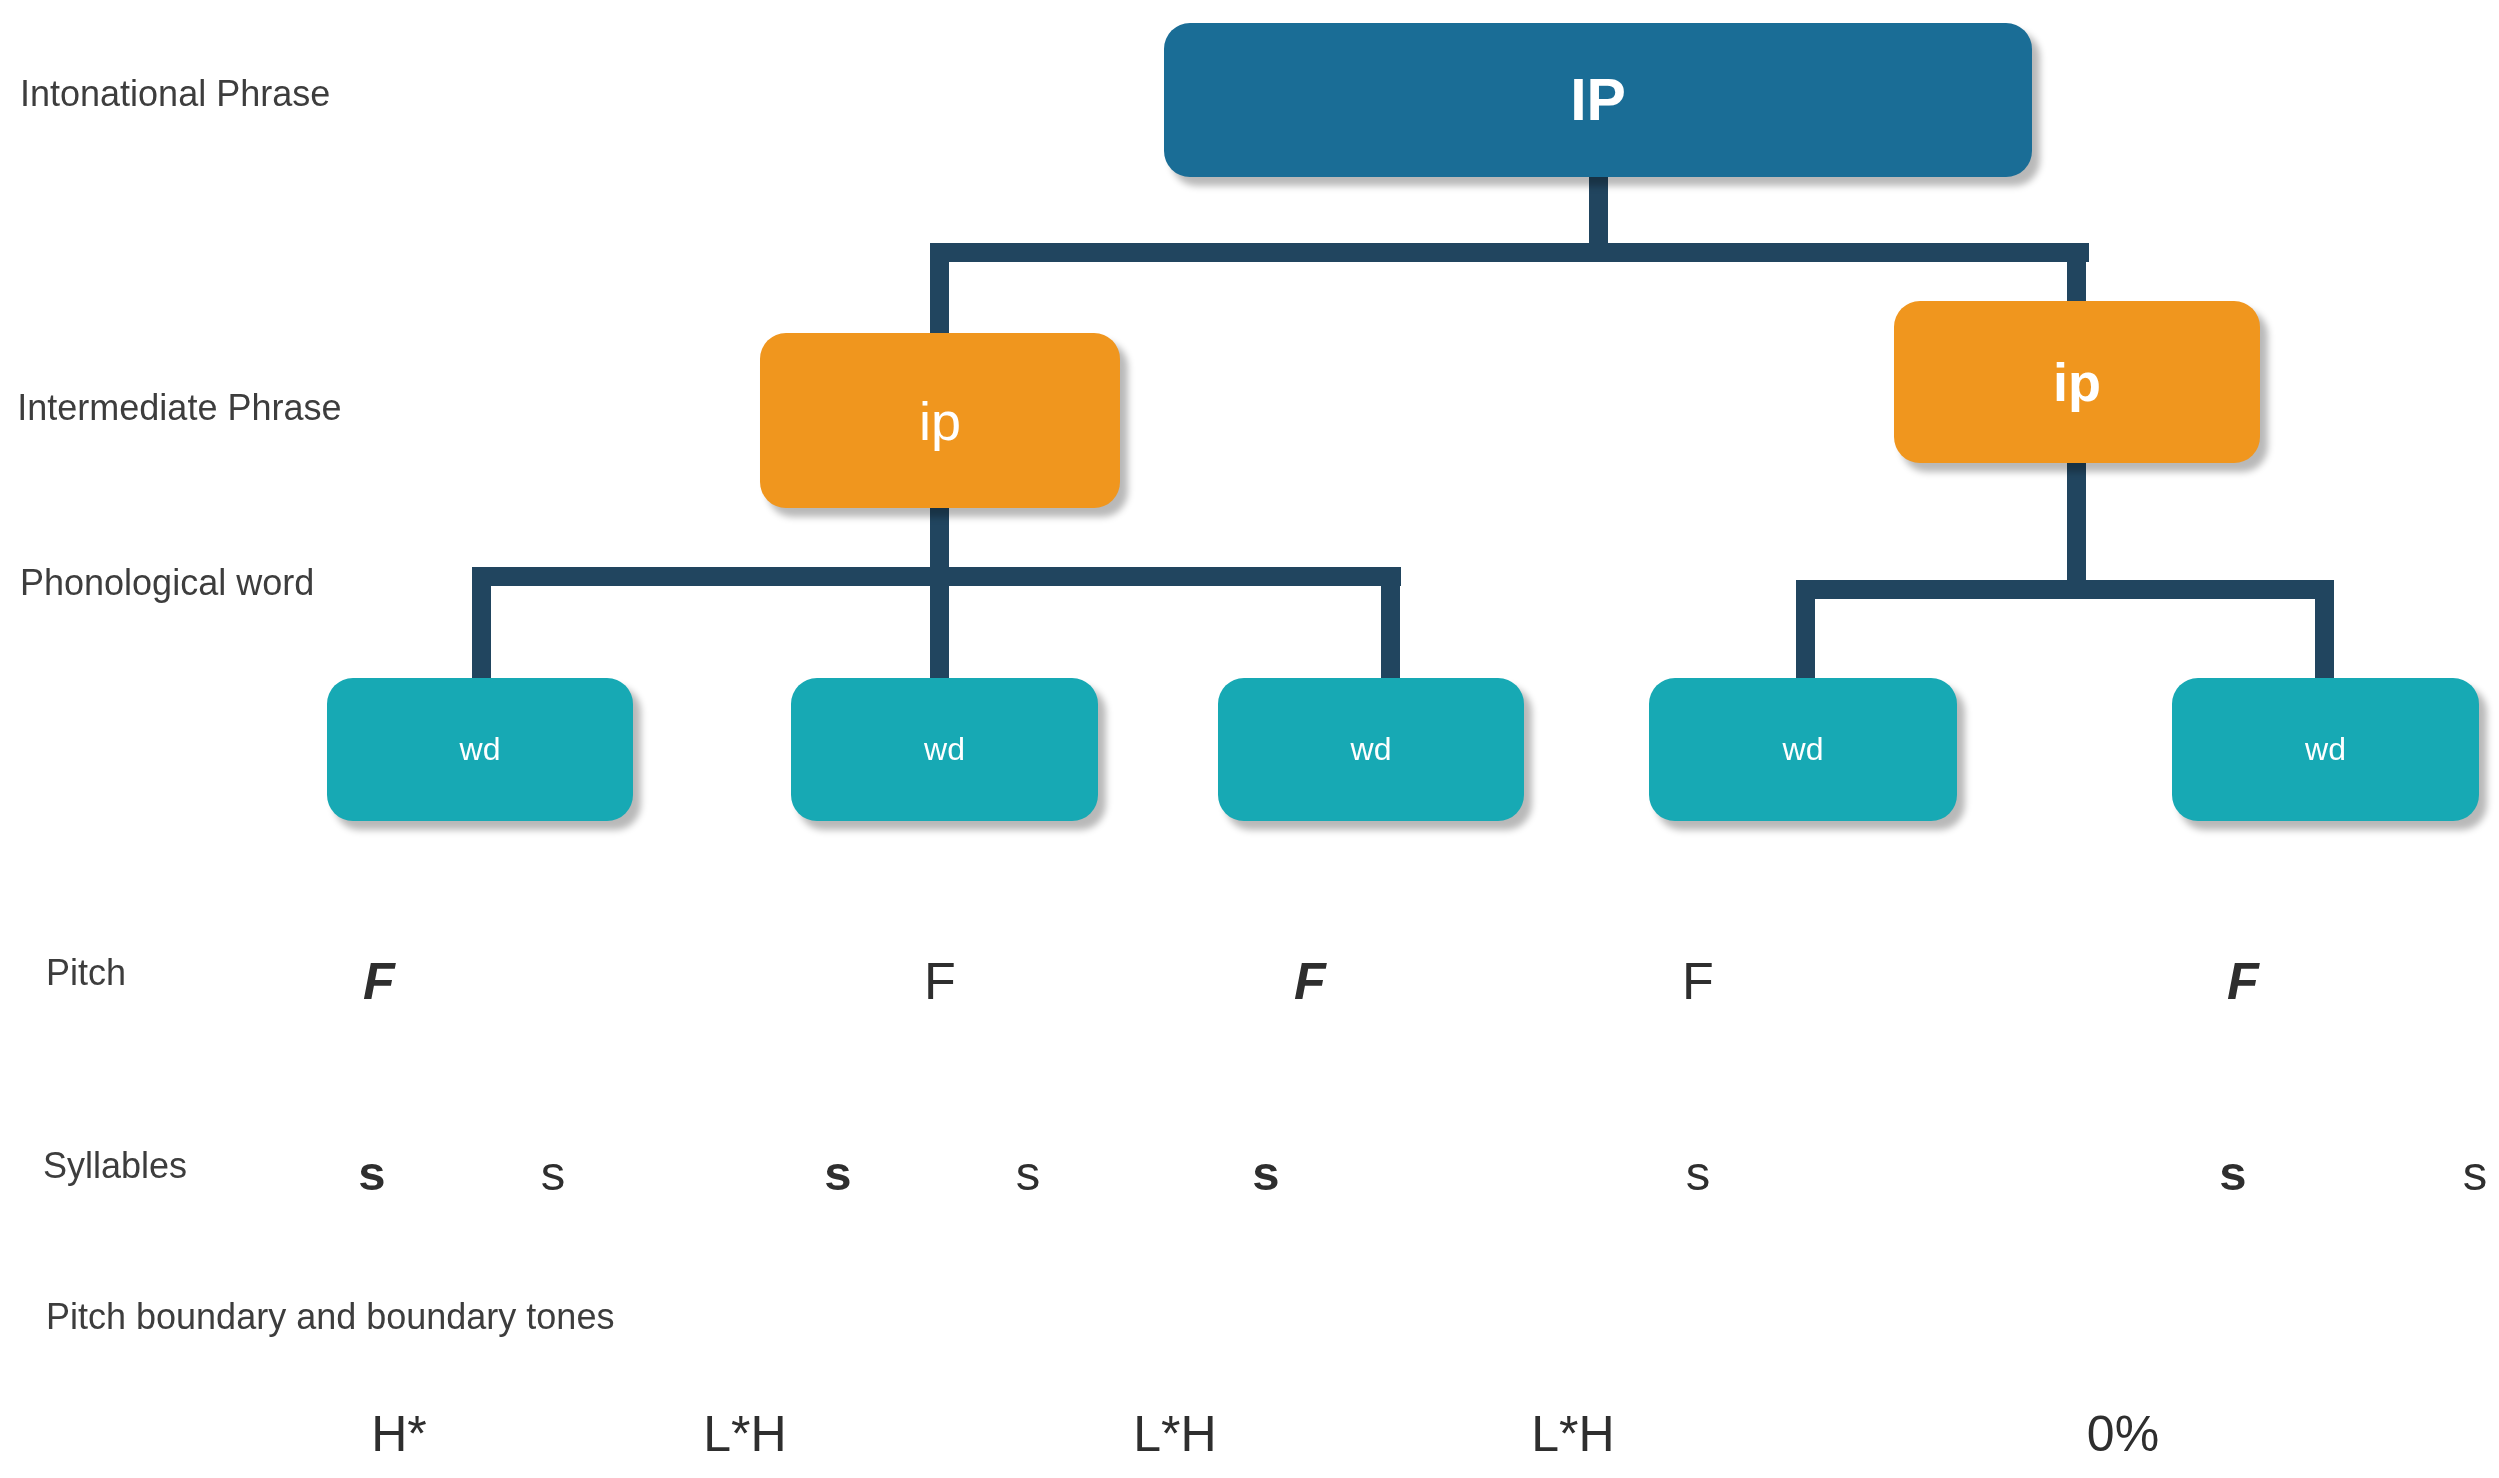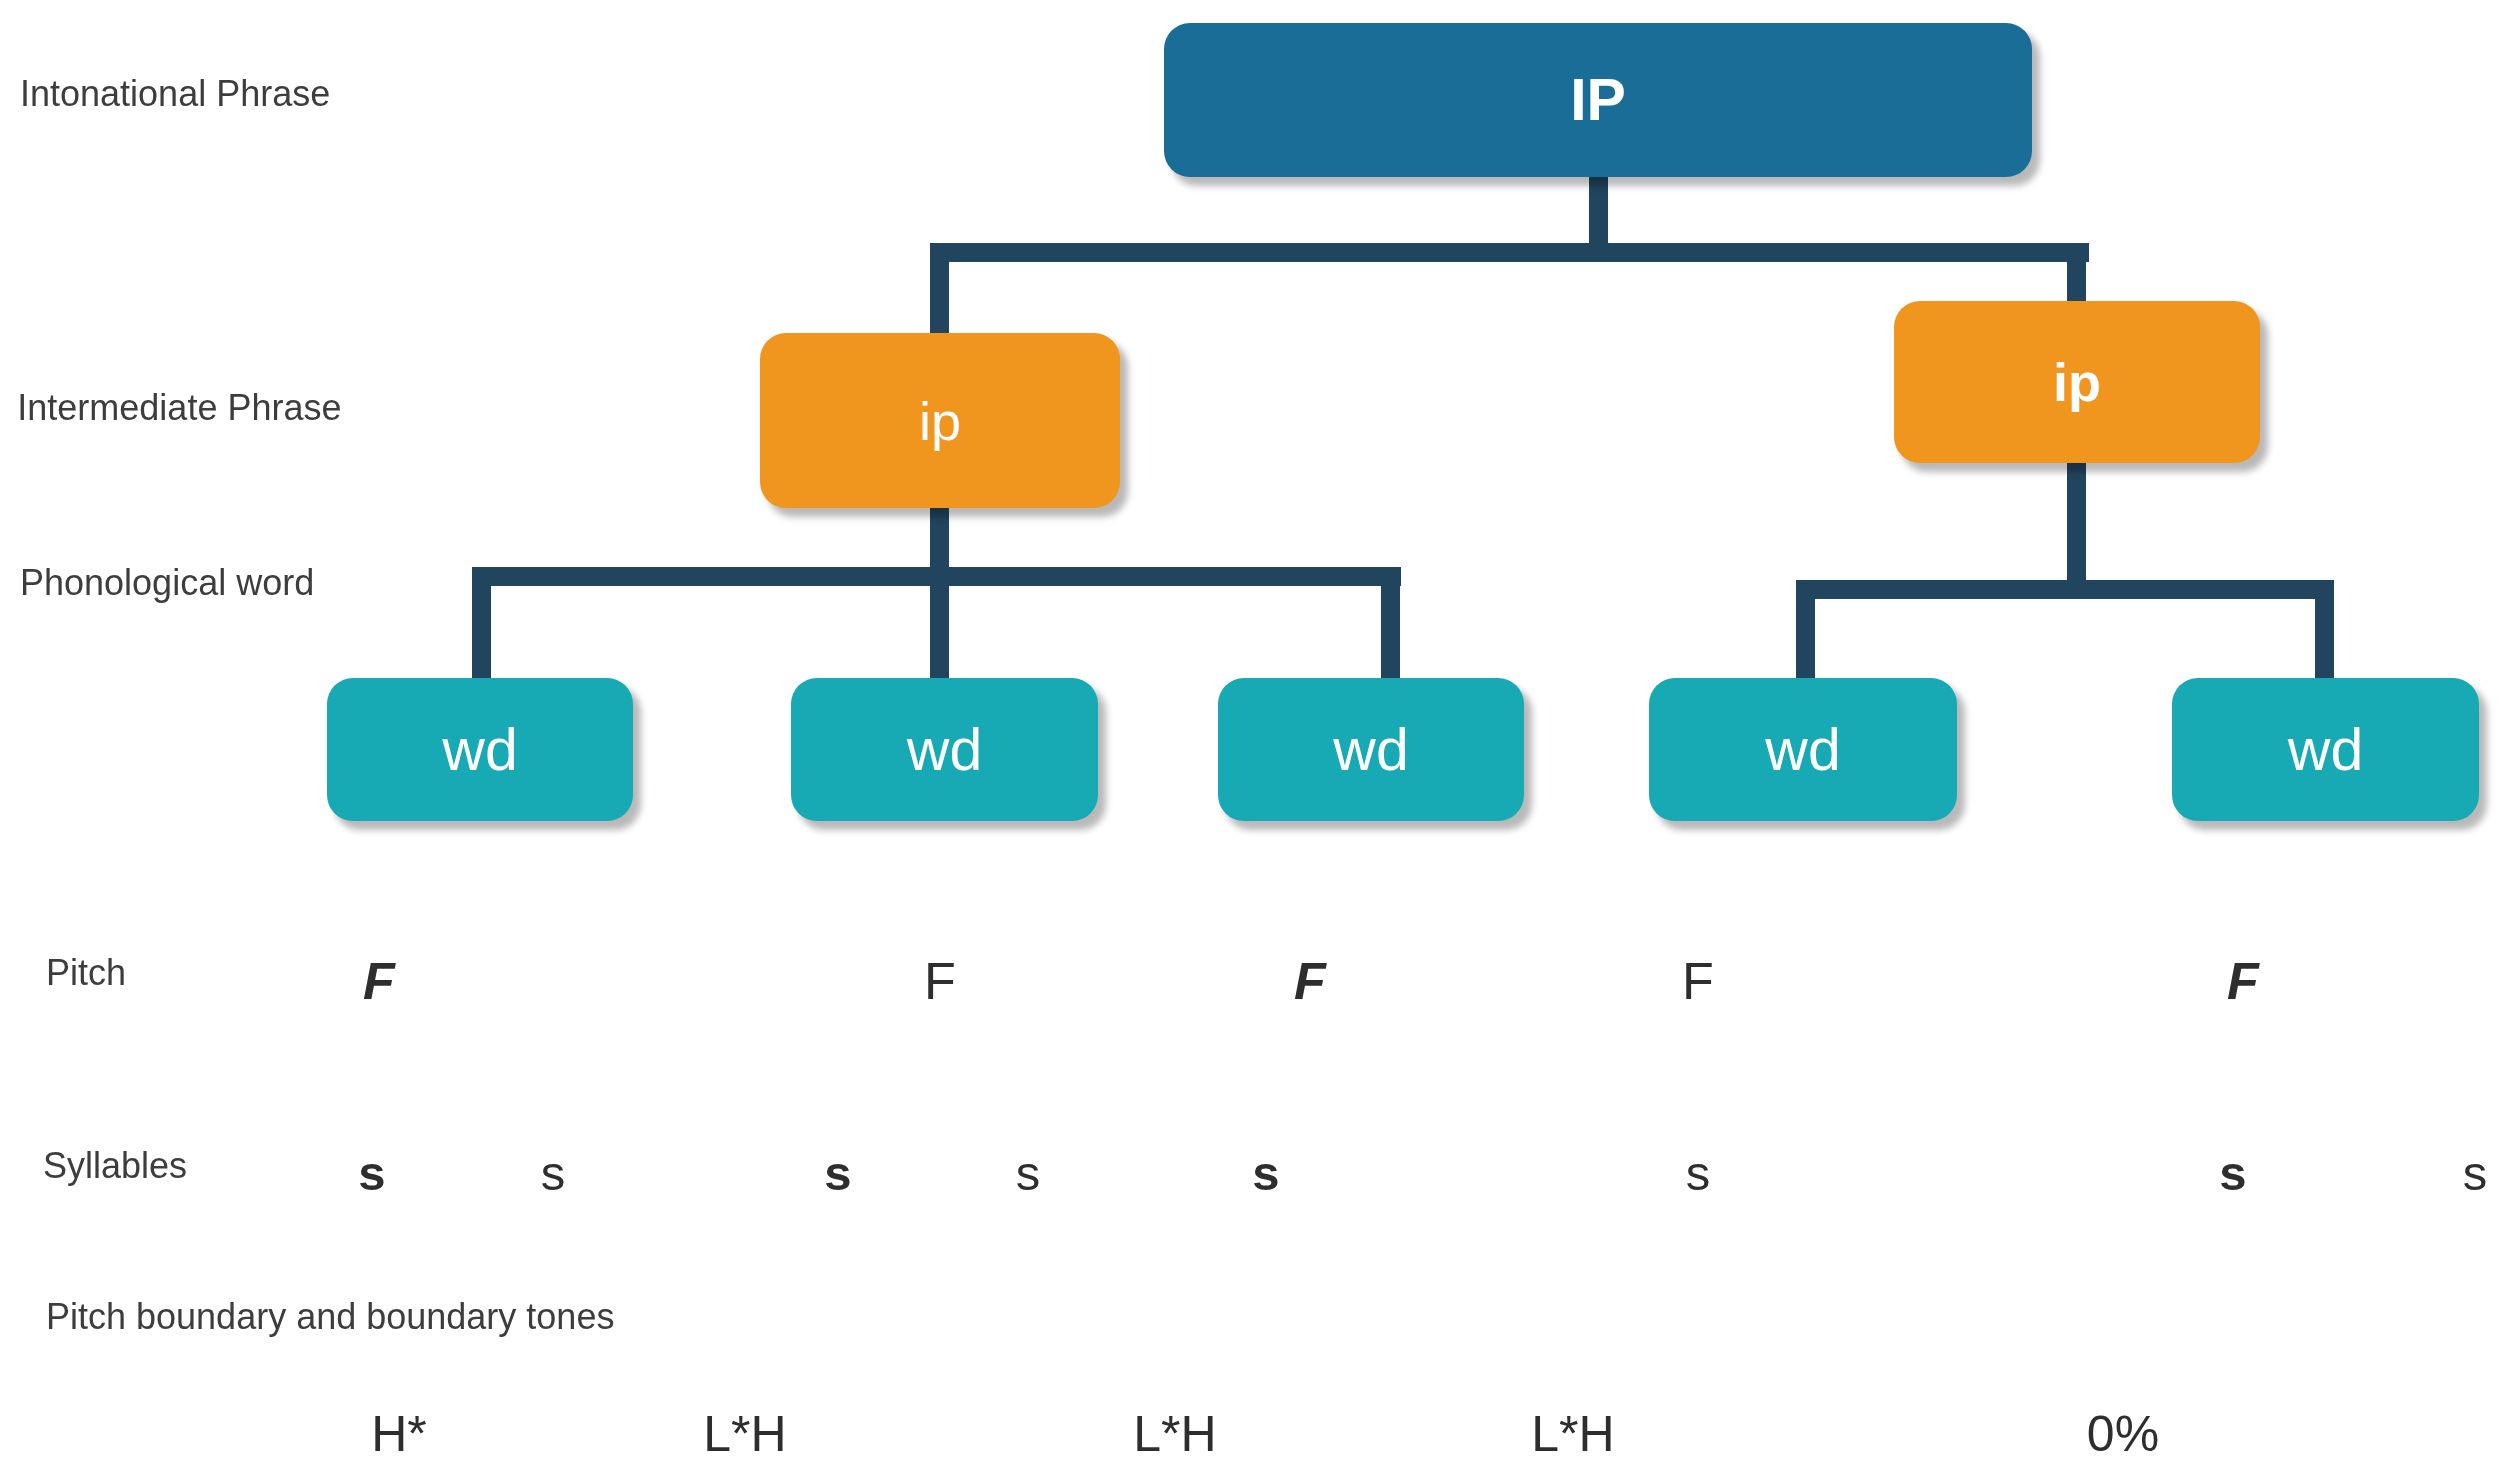--- a/index.html
+++ b/index.html
@@ -13,21 +13,21 @@
   }
   .conn{position:absolute;background:var(--connector,#21455f);z-index:1;}
   .node{
     position:absolute;display:flex;align-items:center;justify-content:center;
     color:var(--box-text,#ffffff);z-index:2;border-radius:26px;
     box-shadow:7.8px 8.7px 7.8px rgba(0,0,0,0.28);white-space:nowrap;
   }
   .node.root{background:var(--ip-box,#1a6d96);font-size:59px;font-weight:bold;}
   .node.inter{background:var(--intermediate-box,#f0961e);font-size:54px;}
   .node.inter.bold{font-weight:bold;}
-  .node.word{background:var(--word-box,#17a9b4);font-size:59px;}
+  .node.word{background:var(--word-box,#17a9b4);font-size:32px;}
   .mark{
     position:absolute;transform:translateX(-50%);color:#2e2e2e;white-space:nowrap;z-index:3;
   }
   .foot-mark{font-size:52px;}
   .foot-mark.em{font-weight:bold;font-style:italic;}
   .syl{font-size:49px;}
   .syl.em{font-weight:bold;}
   .tone{font-size:50px;}
 </style>
 </head>

